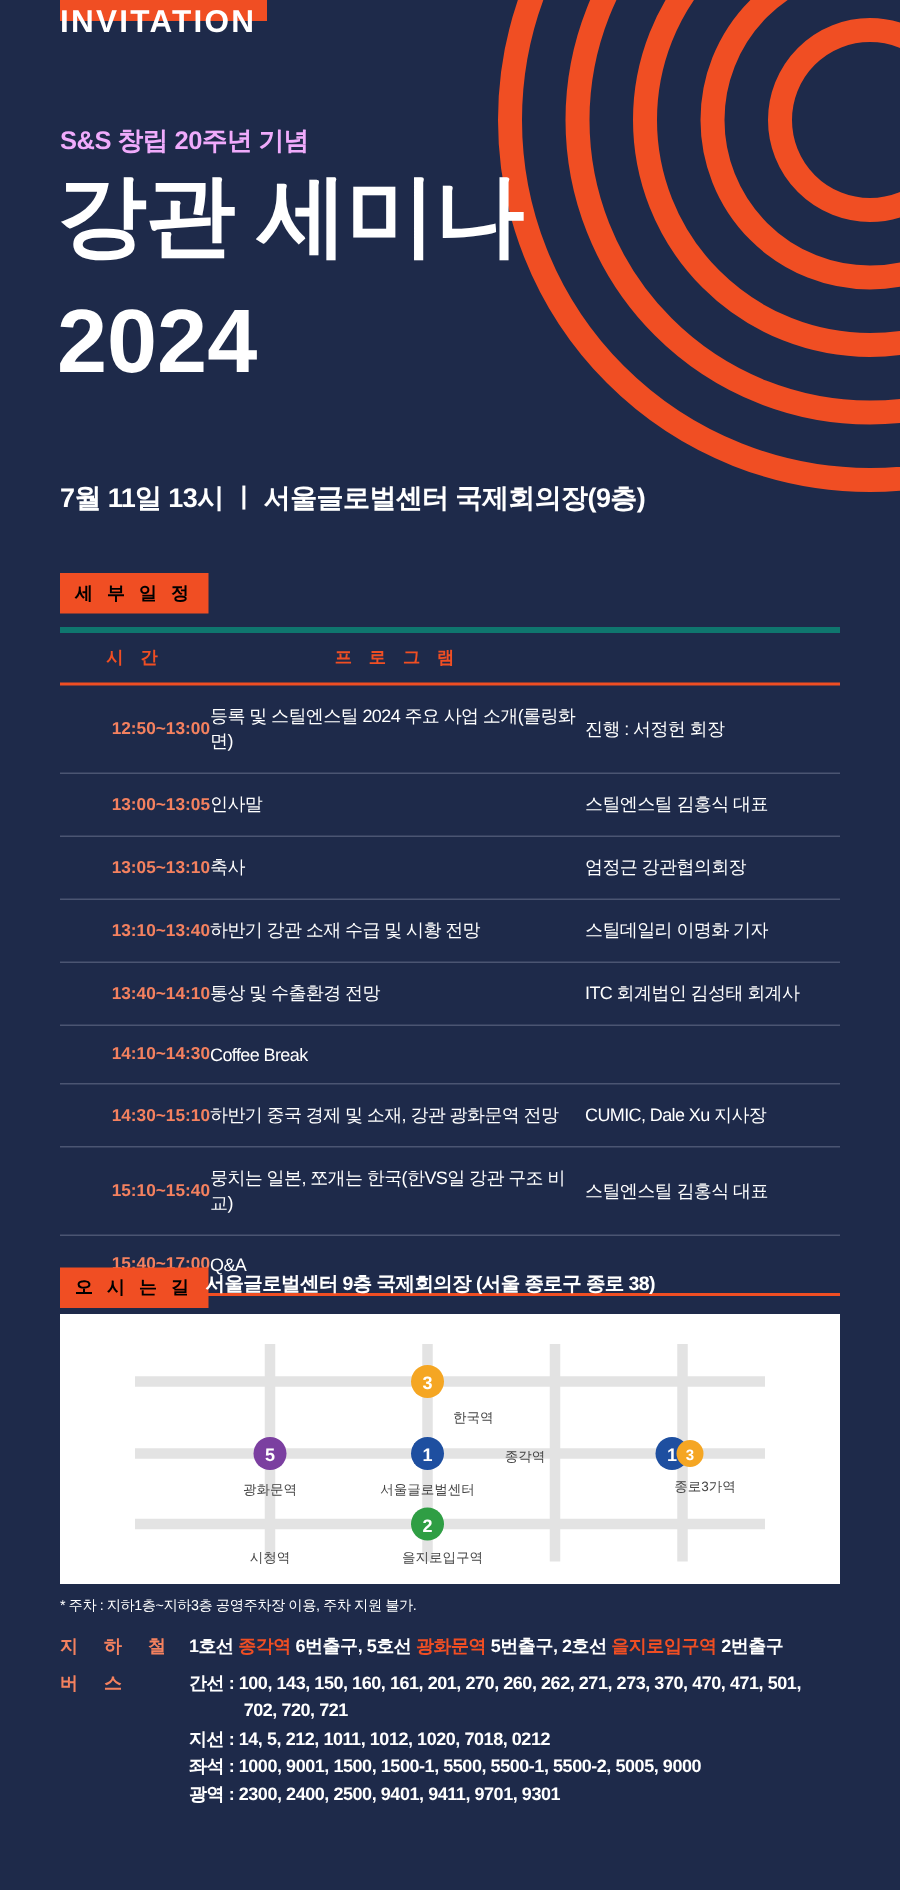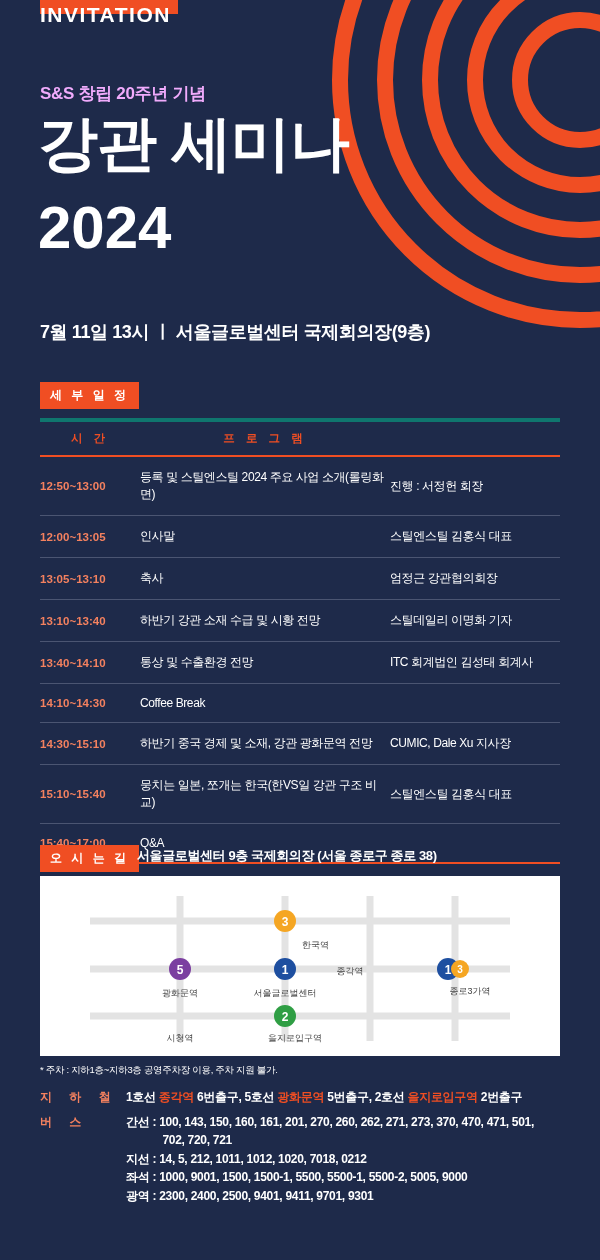--- a/index.html
+++ b/index.html
@@ -70,21 +70,21 @@
     top: 320px; left: 40px;
     color: #ffffff;
     font-size: 18px;
     font-weight: bold;
     letter-spacing: -0.4px;
   }
 
   .tag {
     display: inline-block;
     background: #f04e23;
-    color: #ffffff;
+    color: #000000;
     font-size: 12px;
     font-weight: bold;
     padding: 5px 10px;
     letter-spacing: 3px;
   }
   .tag-schedule { position: absolute; top: 382px; left: 40px; }
 
   
   .schedule {
     position: absolute;
@@ -99,21 +99,21 @@
     color: #f04e23;
     font-size: 11.5px;
     font-weight: bold;
     padding: 9px 0;
     letter-spacing: 4px;
   }
   .schedule th.c1 { width: 100px; }
   .schedule th.c2 { width: 250px; }
   .schedule th.c3 { width: 170px; }
   .schedule td { padding: 12px 0; vertical-align: middle; }
-  .td-time { color: #f4815f; font-size: 11.5px; font-weight: bold; padding-left: 6px; }
+  .td-time { color: #f4815f; font-size: 11.5px; font-weight: bold; padding-left: 6px; text-align: right; }
   .td-prog { color: #ffffff; font-size: 12px; letter-spacing: -0.4px; }
   .td-who  { color: #ffffff; font-size: 12px; letter-spacing: -0.4px; }
 
   
   .tag-map { position: absolute; top: 845px; left: 40px; }
   .map-address {
     position: absolute;
     top: 847px; left: 137px;
     color: #ffffff;
     font-size: 13px;
@@ -181,21 +181,21 @@
         <th class="c3"></th>
       </tr>
     </thead>
     <tbody>
       <tr>
         <td class="td-time">12:50~13:00</td>
         <td class="td-prog">등록 및 스틸엔스틸 2024 주요 사업 소개(롤링화면)</td>
         <td class="td-who">진행 : 서정헌 회장</td>
       </tr>
       <tr>
-        <td class="td-time">12:00~13:05</td>
+        <td class="td-time">13:00~13:05</td>
         <td class="td-prog">인사말</td>
         <td class="td-who">스틸엔스틸 김홍식 대표</td>
       </tr>
       <tr>
         <td class="td-time">13:05~13:10</td>
         <td class="td-prog">축사</td>
         <td class="td-who">엄정근 강관협의회장</td>
       </tr>
       <tr>
         <td class="td-time">13:10~13:40</td>

